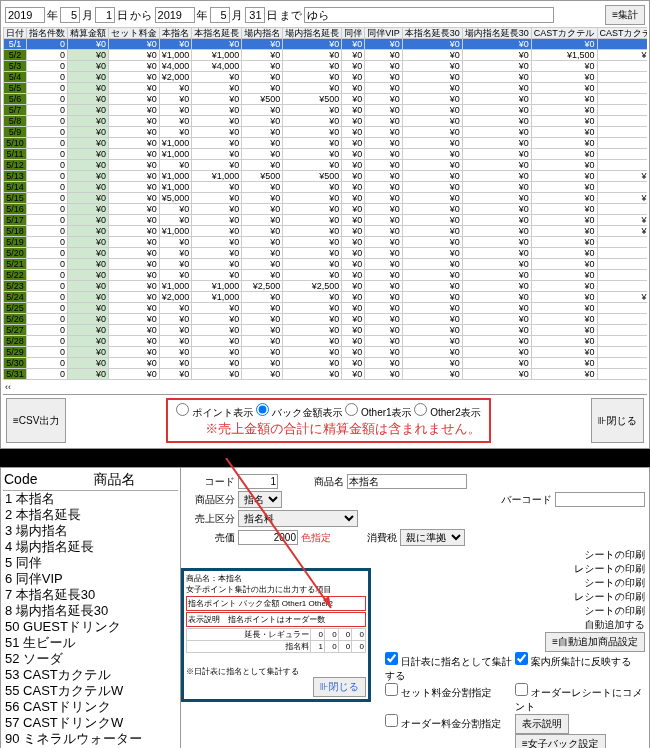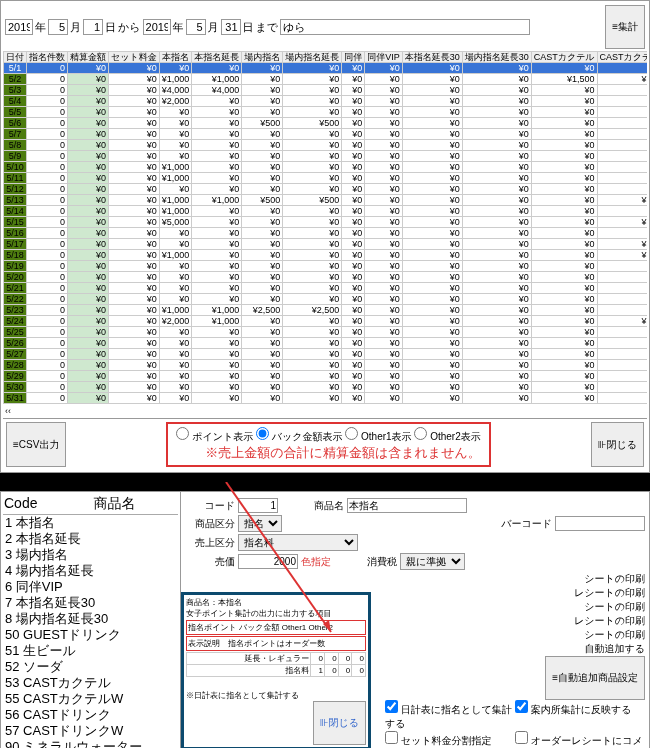--- a/index.html
+++ b/index.html
@@ -1,23 +1,23 @@
 <!DOCTYPE html>
 <html><head>
 <meta charset="utf-8">
 <style>
 *{box-sizing:border-box;margin:0;padding:0;font-family:"MS PGothic","Meiryo",sans-serif}
 body{background:#fff;font-size:10px;color:#000;width:650px}
 .top{border:1px solid #999;padding:2px}
 .datebar{display:flex;align-items:center;gap:2px;padding:2px;font-size:11px}
 .datebar input{border:1px solid #999;font-size:11px;padding:1px 2px}
-.datebar .y{width:28px}
+.datebar .y{width:40px}
 .datebar .md{width:20px;text-align:right}
 .datebar .name{width:250px}
-.btn{border:1px solid #999;background:#eee;padding:14px 6px;font-size:10px;cursor:pointer}
+.btn{border:1px solid #999;background:#eee;padding:2px 6px;font-size:10px;cursor:pointer}
 .tblwrap{overflow:auto}
 table.grid{border-collapse:collapse;width:100%;font-size:9px}
 table.grid th,table.grid td{border:1px solid #ccc;padding:0 2px;white-space:nowrap;text-align:right;height:10px;line-height:10px}
 table.grid th{background:#eee;text-align:center;font-weight:normal}
 table.grid td:first-child{text-align:center;background:#4d7c0f}
 table.grid td:nth-child(2){text-align:right}
 table.grid td:nth-child(3){background:#cfe8cf}
 table.grid tr.sel td{background:#3874d6;color:#fff}
 table.grid tr.sel td:first-child{background:#3874d6}
 .botbar{display:flex;justify-content:space-between;padding:3px;border-top:1px solid #999}
@@ -609,20 +609,21 @@
       <line x1="10" y1="0" x2="115" y2="150" stroke="#d33" stroke-width="2"></line>
       <polygon points="115,150 107,142 113,138" fill="#d33"></polygon>
     </svg>
   <div class="lcol">
     <div class="hdr">Code　　　　商品名</div>
     <div class="list" id="itemlist">
         <div>1 本指名</div>
         <div>2 本指名延長</div>
         <div>3 場内指名</div>
         <div>4 場内指名延長</div>
+        <div>5 同伴</div>
         <div>6 同伴VIP</div>
         <div>7 本指名延長30</div>
         <div>8 場内指名延長30</div>
         <div>50 GUESTドリンク</div>
         <div>51 生ビール</div>
         <div>52 ソーダ</div>
         <div>53 CASTカクテル</div>
         <div>55 CASTカクテルW</div>
         <div>56 CASTドリンク</div>
         <div>57 CASTドリンクW</div>

